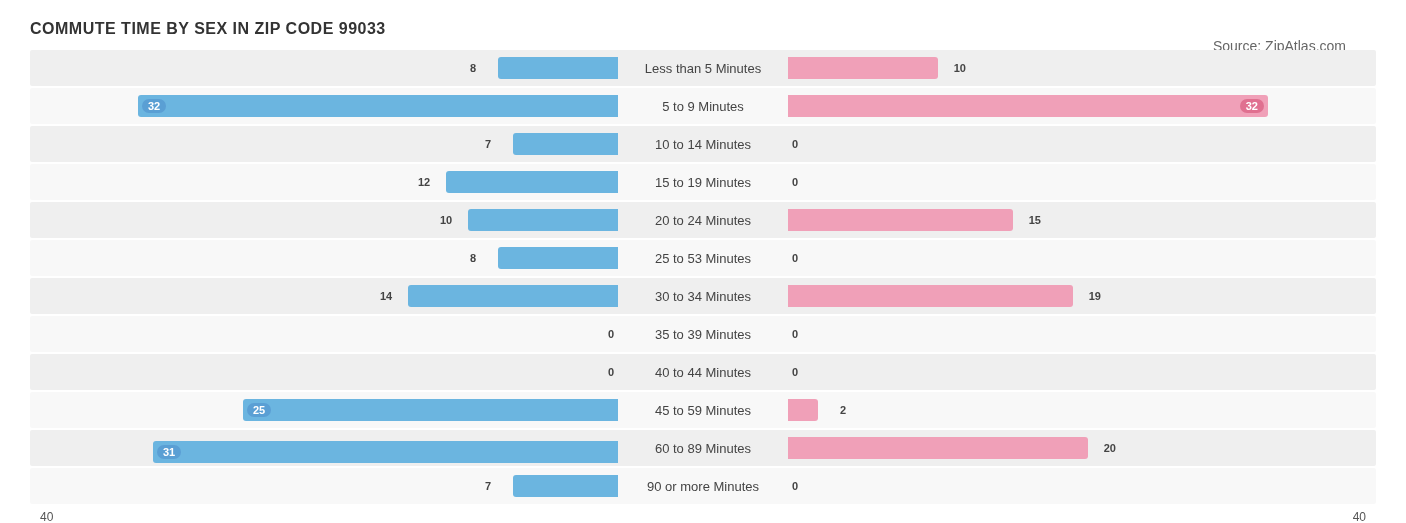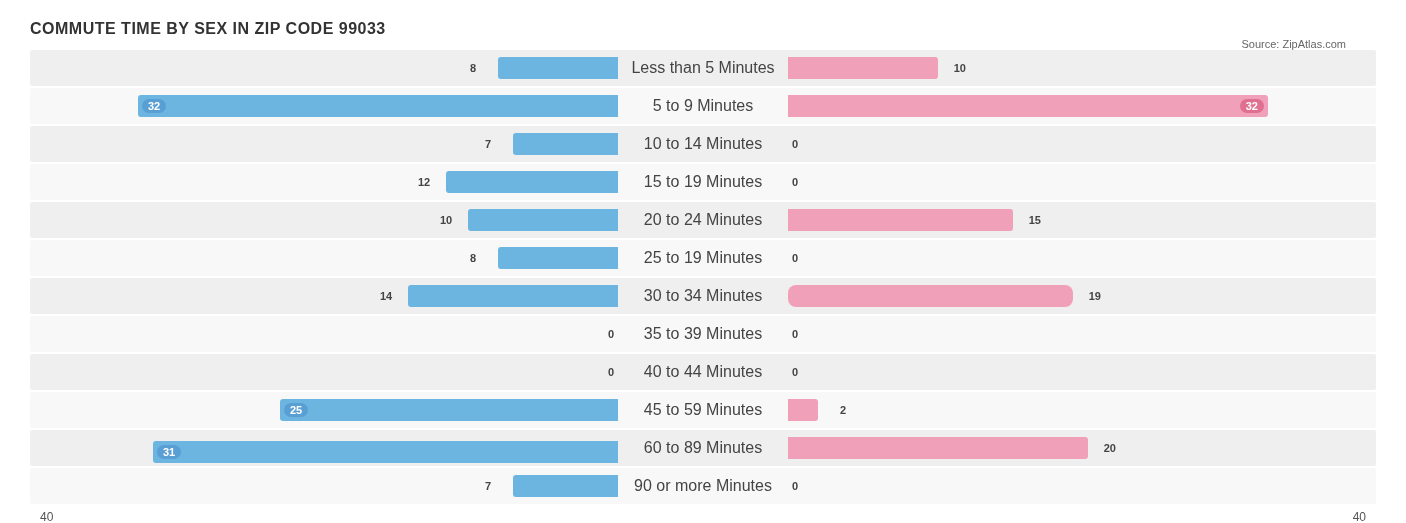--- a/index.html
+++ b/index.html
@@ -15,21 +15,21 @@
       font-weight: bold;
       text-transform: uppercase;
       color: #333;
       letter-spacing: 0.5px;
       margin-bottom: 12px;
     }
     .source {
       position: absolute;
       top: 18px;
       right: 30px;
-      font-size: 11px;
+      font-size: 14px;
       color: #666;
     }
     .chart-area {
       position: relative;
       width: 100%;
     }
     .row {
       display: flex;
       align-items: center;
       height: 36px;
@@ -52,21 +52,21 @@
       width: 50%;
       display: flex;
       align-items: center;
       justify-content: flex-start;
       position: relative;
       height: 100%;
     }
     .label-cell {
       width: 170px;
       text-align: center;
-      font-size: 16px;
+      font-size: 13px;
       color: #444;
       flex-shrink: 0;
       z-index: 2;
       padding: 0 4px;
     }
     .male-bar-container {
       flex: 1;
       display: flex;
       align-items: center;
       justify-content: flex-end;
@@ -254,39 +254,39 @@
           </div>
         </div>
         <div class="row">
           <div class="left-side">
             <div class="male-bar-container">
               <div class="male-bar" style="width: 120px;">
                 <span class="male-value">8</span>
               </div>
             </div>
           </div>
-          <div class="label-cell">25 to 19 Minutes</div>
+          <div class="label-cell">25 to 53 Minutes</div>
           <div class="right-side">
             <div class="female-bar-container">
               <span style="font-size: 11px; color: rgb(68, 68, 68); font-weight: bold; margin-left: 4px;">0</span>
             </div>
           </div>
         </div>
         <div class="row">
           <div class="left-side">
             <div class="male-bar-container">
               <div class="male-bar" style="width: 210px; padding-left: 20px;">
                 <span class="male-value">14</span>
               </div>
             </div>
           </div>
           <div class="label-cell">30 to 34 Minutes</div>
           <div class="right-side">
             <div class="female-bar-container">
-              <div class="female-bar" style="width: 285px; border-radius: 8px;">
+              <div class="female-bar" style="width: 285px;">
                 <span class="female-value">19</span>
               </div>
             </div>
           </div>
         </div>
         <div class="row">
           <div class="left-side">
             <div class="male-bar-container">
               <span style="font-size: 11px; color: rgb(68, 68, 68); font-weight: bold; margin-right: 4px;">0</span>
             </div>
@@ -307,21 +307,21 @@
           <div class="label-cell">40 to 44 Minutes</div>
           <div class="right-side">
             <div class="female-bar-container">
               <span style="font-size: 11px; color: rgb(68, 68, 68); font-weight: bold; margin-left: 4px;">0</span>
             </div>
           </div>
         </div>
         <div class="row">
           <div class="left-side">
             <div class="male-bar-container">
-              <div class="male-bar" style="width: 338px;">
+              <div class="male-bar" style="width: 375px;">
                 <span class="male-value-outside">25</span>
               </div>
             </div>
           </div>
           <div class="label-cell">45 to 59 Minutes</div>
           <div class="right-side">
             <div class="female-bar-container">
               <div class="female-bar" style="width: 30px;">
                 <span class="female-value">2</span>
               </div>

